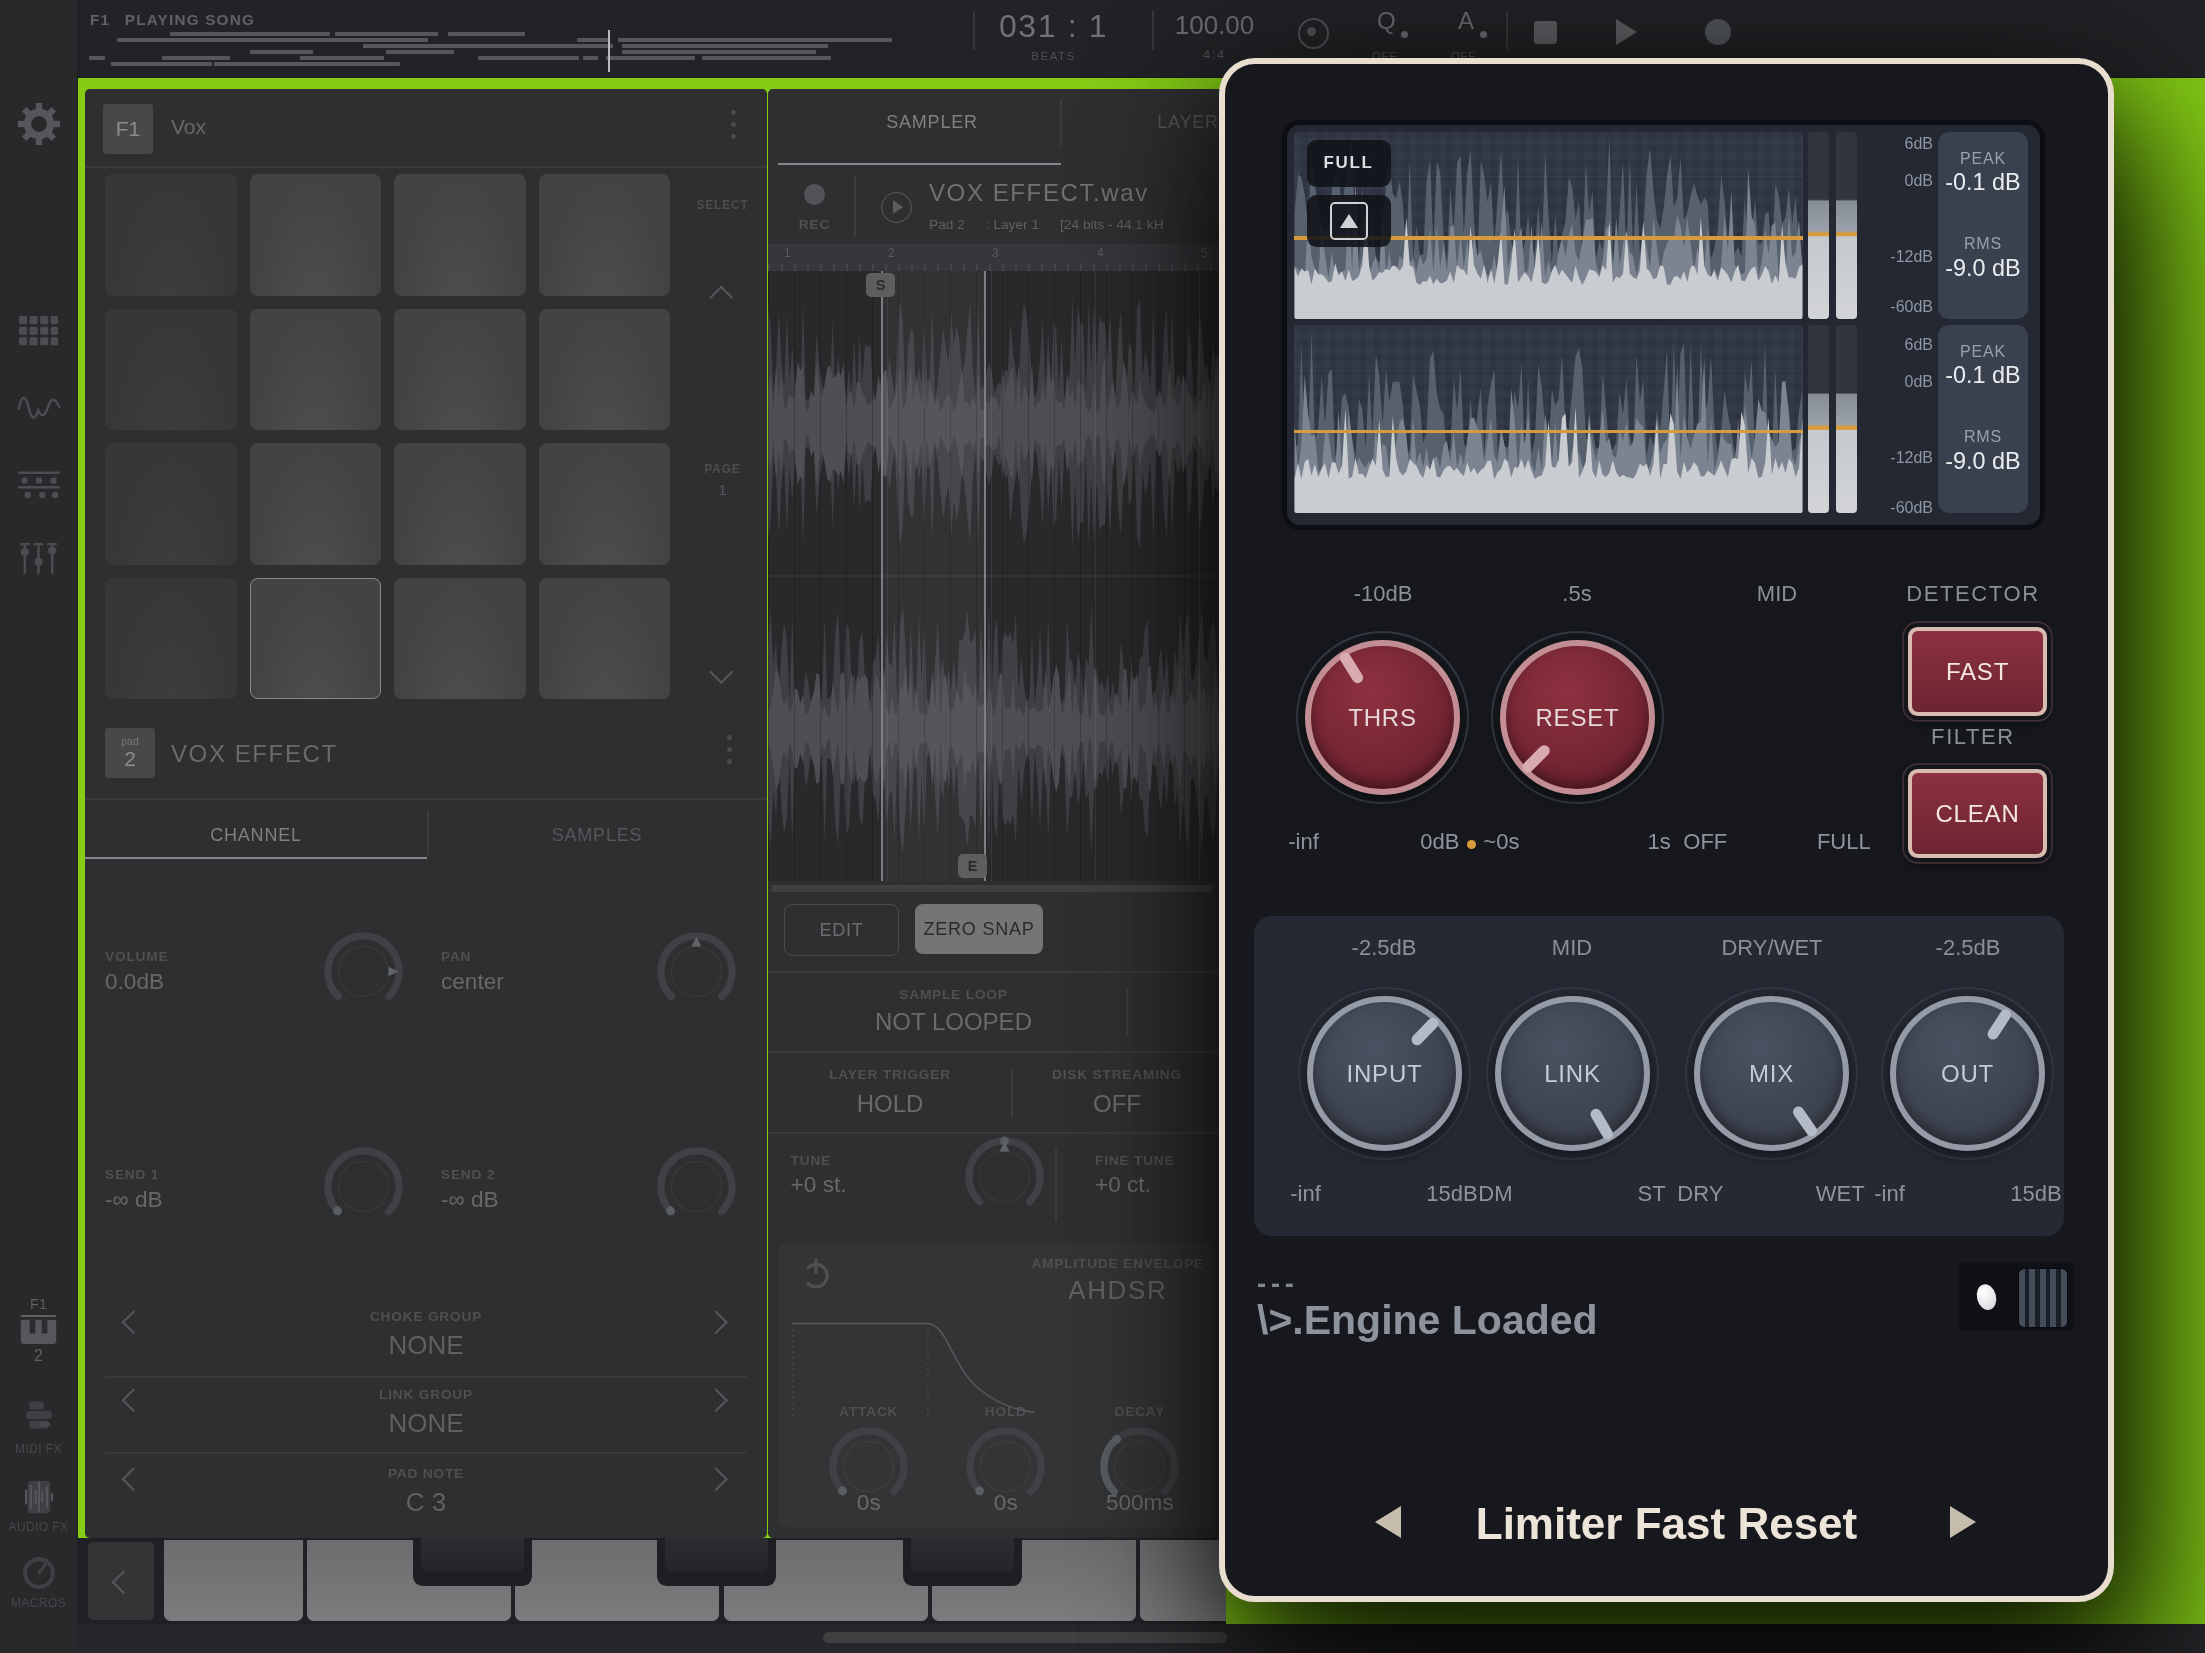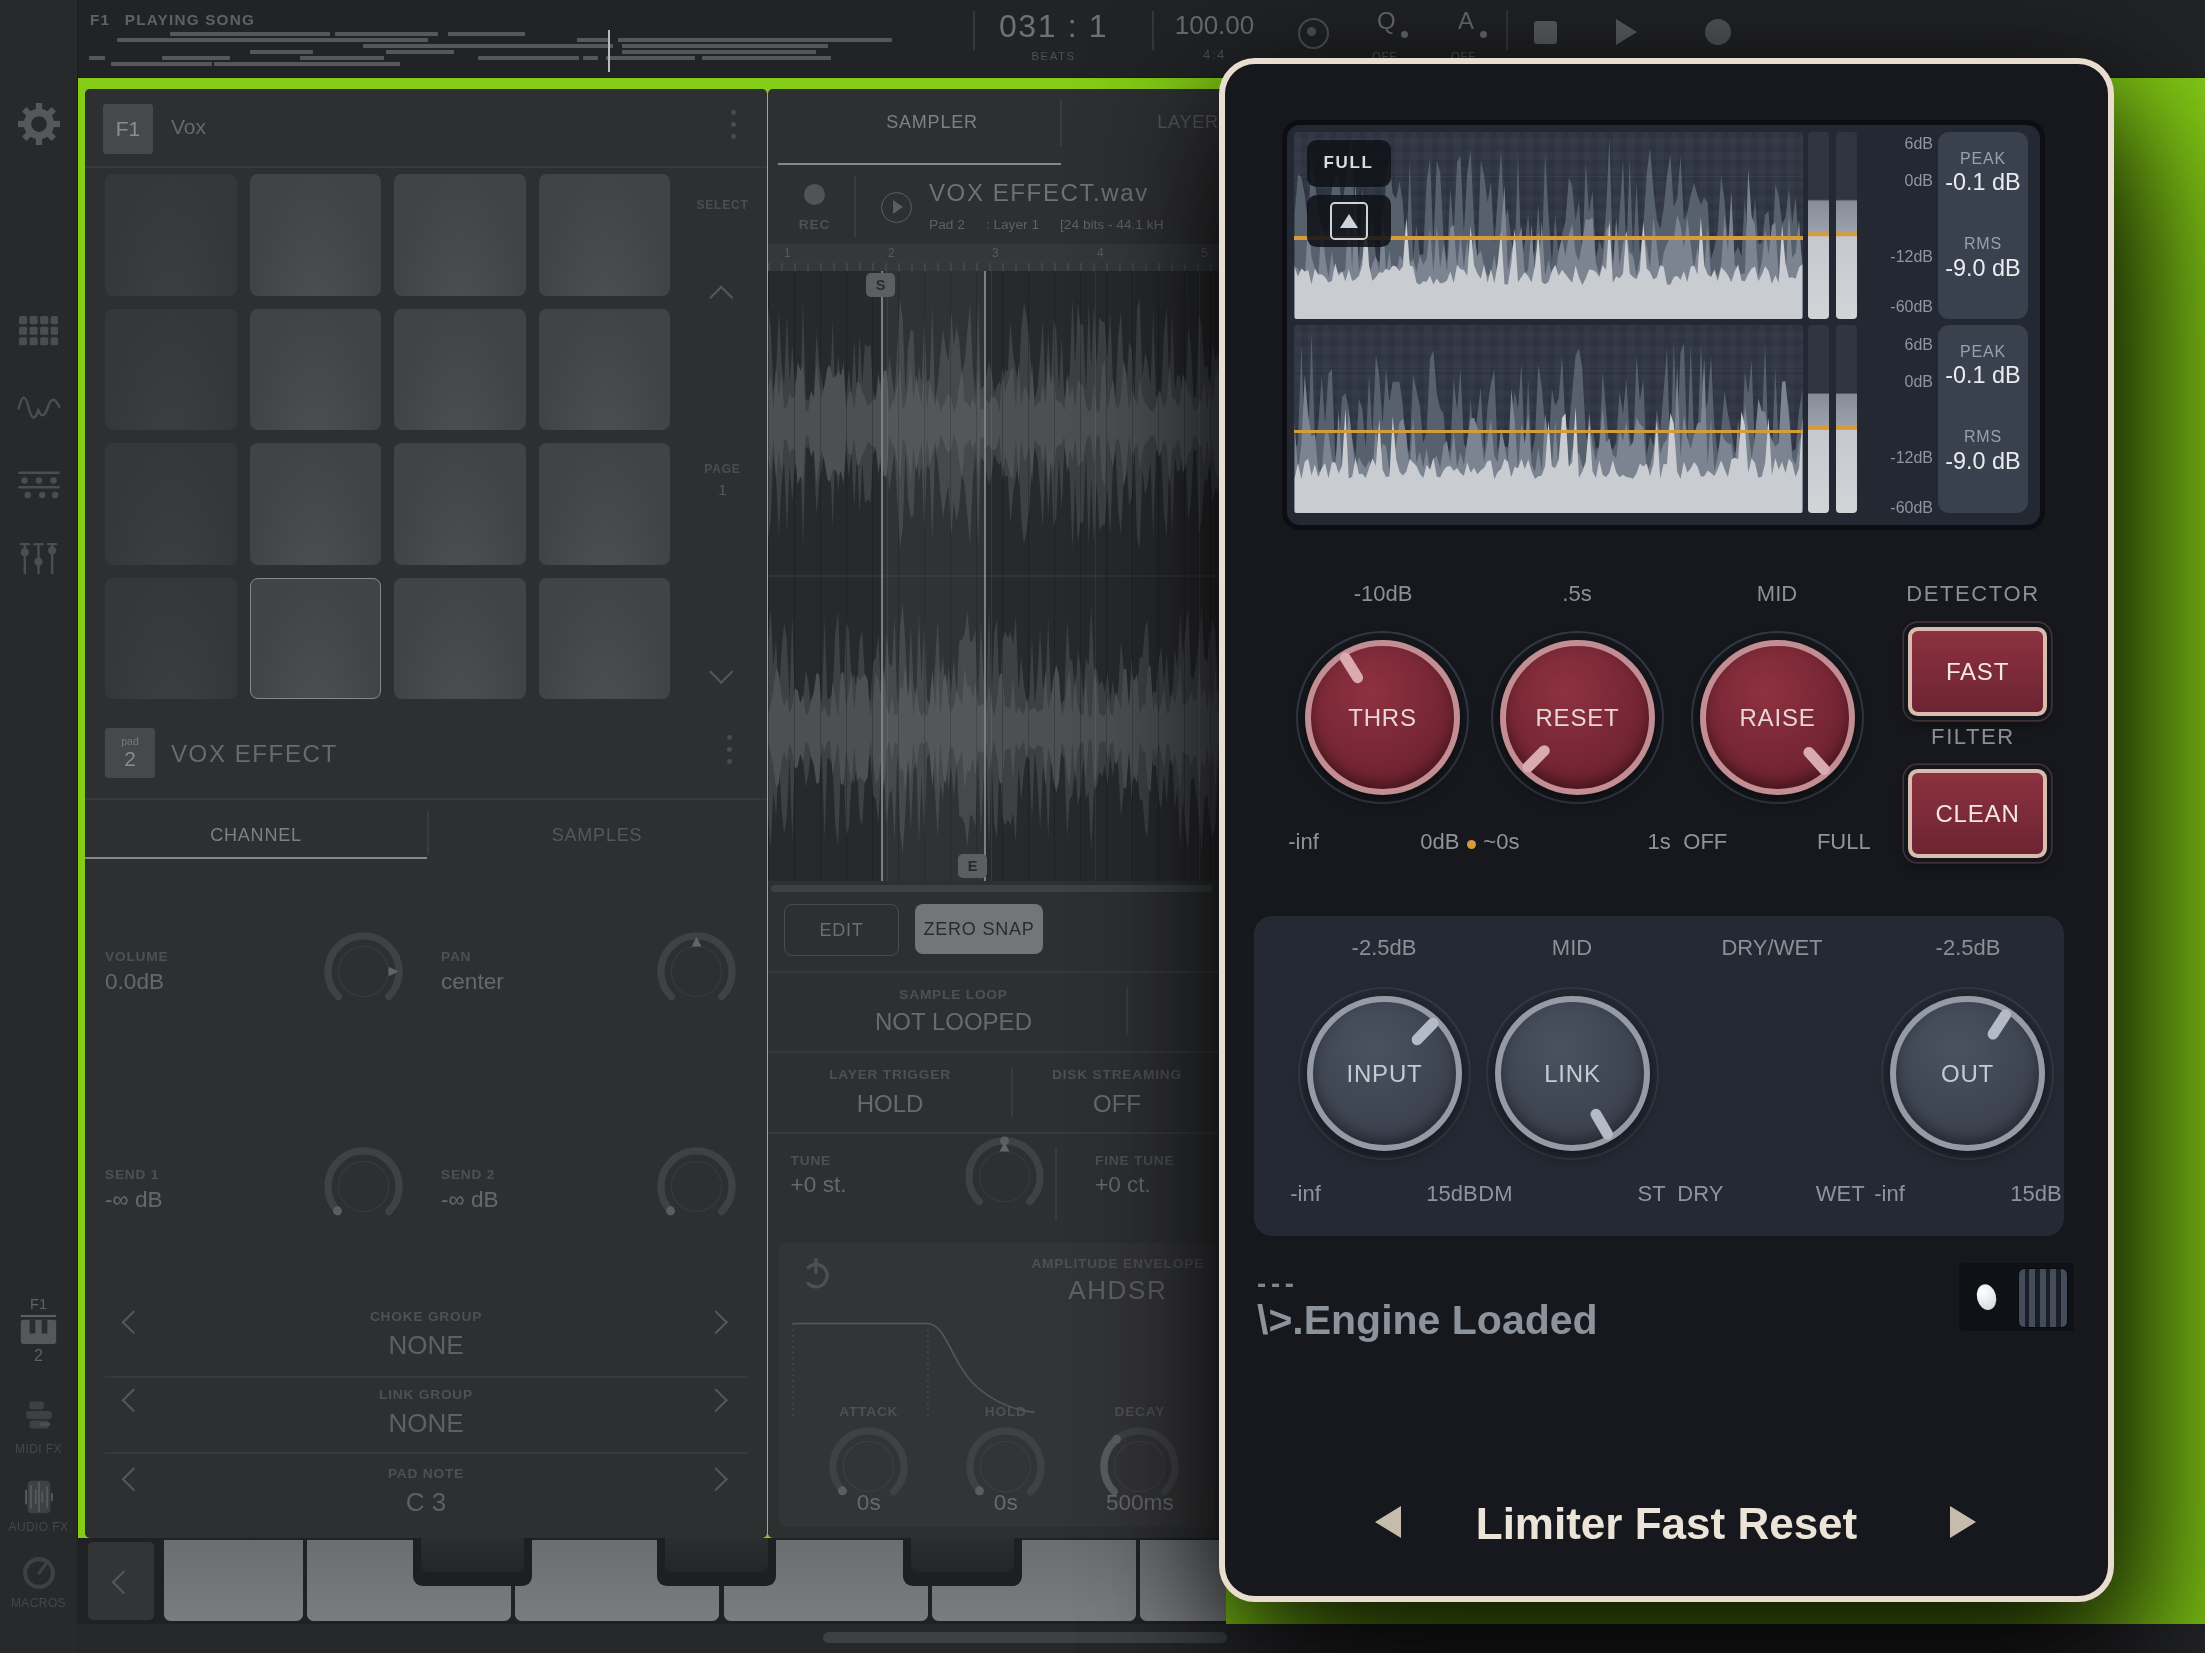--- a/index.html
+++ b/index.html
@@ -614,27 +614,20 @@
         </div>
       <span class="k-name">RESET</span>
     </div>
     <div class="knob red" style="left:71px;top:567px">
       <div class="k-body"></div>
       <div class="k-rot" style="transform: rotate(-32deg);">
           <div class="k-pointer"></div>
         </div>
       <span class="k-name">THRS</span>
     </div>
-    <div class="knob red" style="left:466px;top:567px">
-      <div class="k-body"></div>
-      <div class="k-rot" style="transform: rotate(138deg);">
-          <div class="k-pointer"></div>
-        </div>
-      <span class="k-name">RAISE</span>
-    </div>
 
     <div class="k-range" style="left:52px;top:765px">
       <span>-inf</span>
       <span><span>0dB</span><span class="odot"></span></span>
     </div>
     <div class="k-range" style="left:247px;top:765px">
       <span>~0s</span>
       <span>1s</span>
     </div>
     <div class="k-range" style="left:447px;top:765px">
@@ -663,20 +656,27 @@
           </div>
         <span class="k-name">LINK</span>
       </div>
       <div class="knob gray" style="left:44px;top:71px">
         <div class="k-body"></div>
         <div class="k-rot" style="transform: rotate(44deg);">
             <div class="k-pointer"></div>
           </div>
         <span class="k-name">INPUT</span>
       </div>
+      <div class="knob gray" style="left:431px;top:71px">
+        <div class="k-body"></div>
+        <div class="k-rot" style="transform: rotate(145deg);">
+            <div class="k-pointer"></div>
+          </div>
+        <span class="k-name">MIX</span>
+      </div>
       <div class="knob gray" style="left:627px;top:71px">
         <div class="k-body"></div>
         <div class="k-rot" style="transform: rotate(33deg);">
             <div class="k-pointer"></div>
           </div>
         <span class="k-name">OUT</span>
       </div>
 
       <div class="k-range" style="left:25px;top:265px">
         <span>-inf</span>

